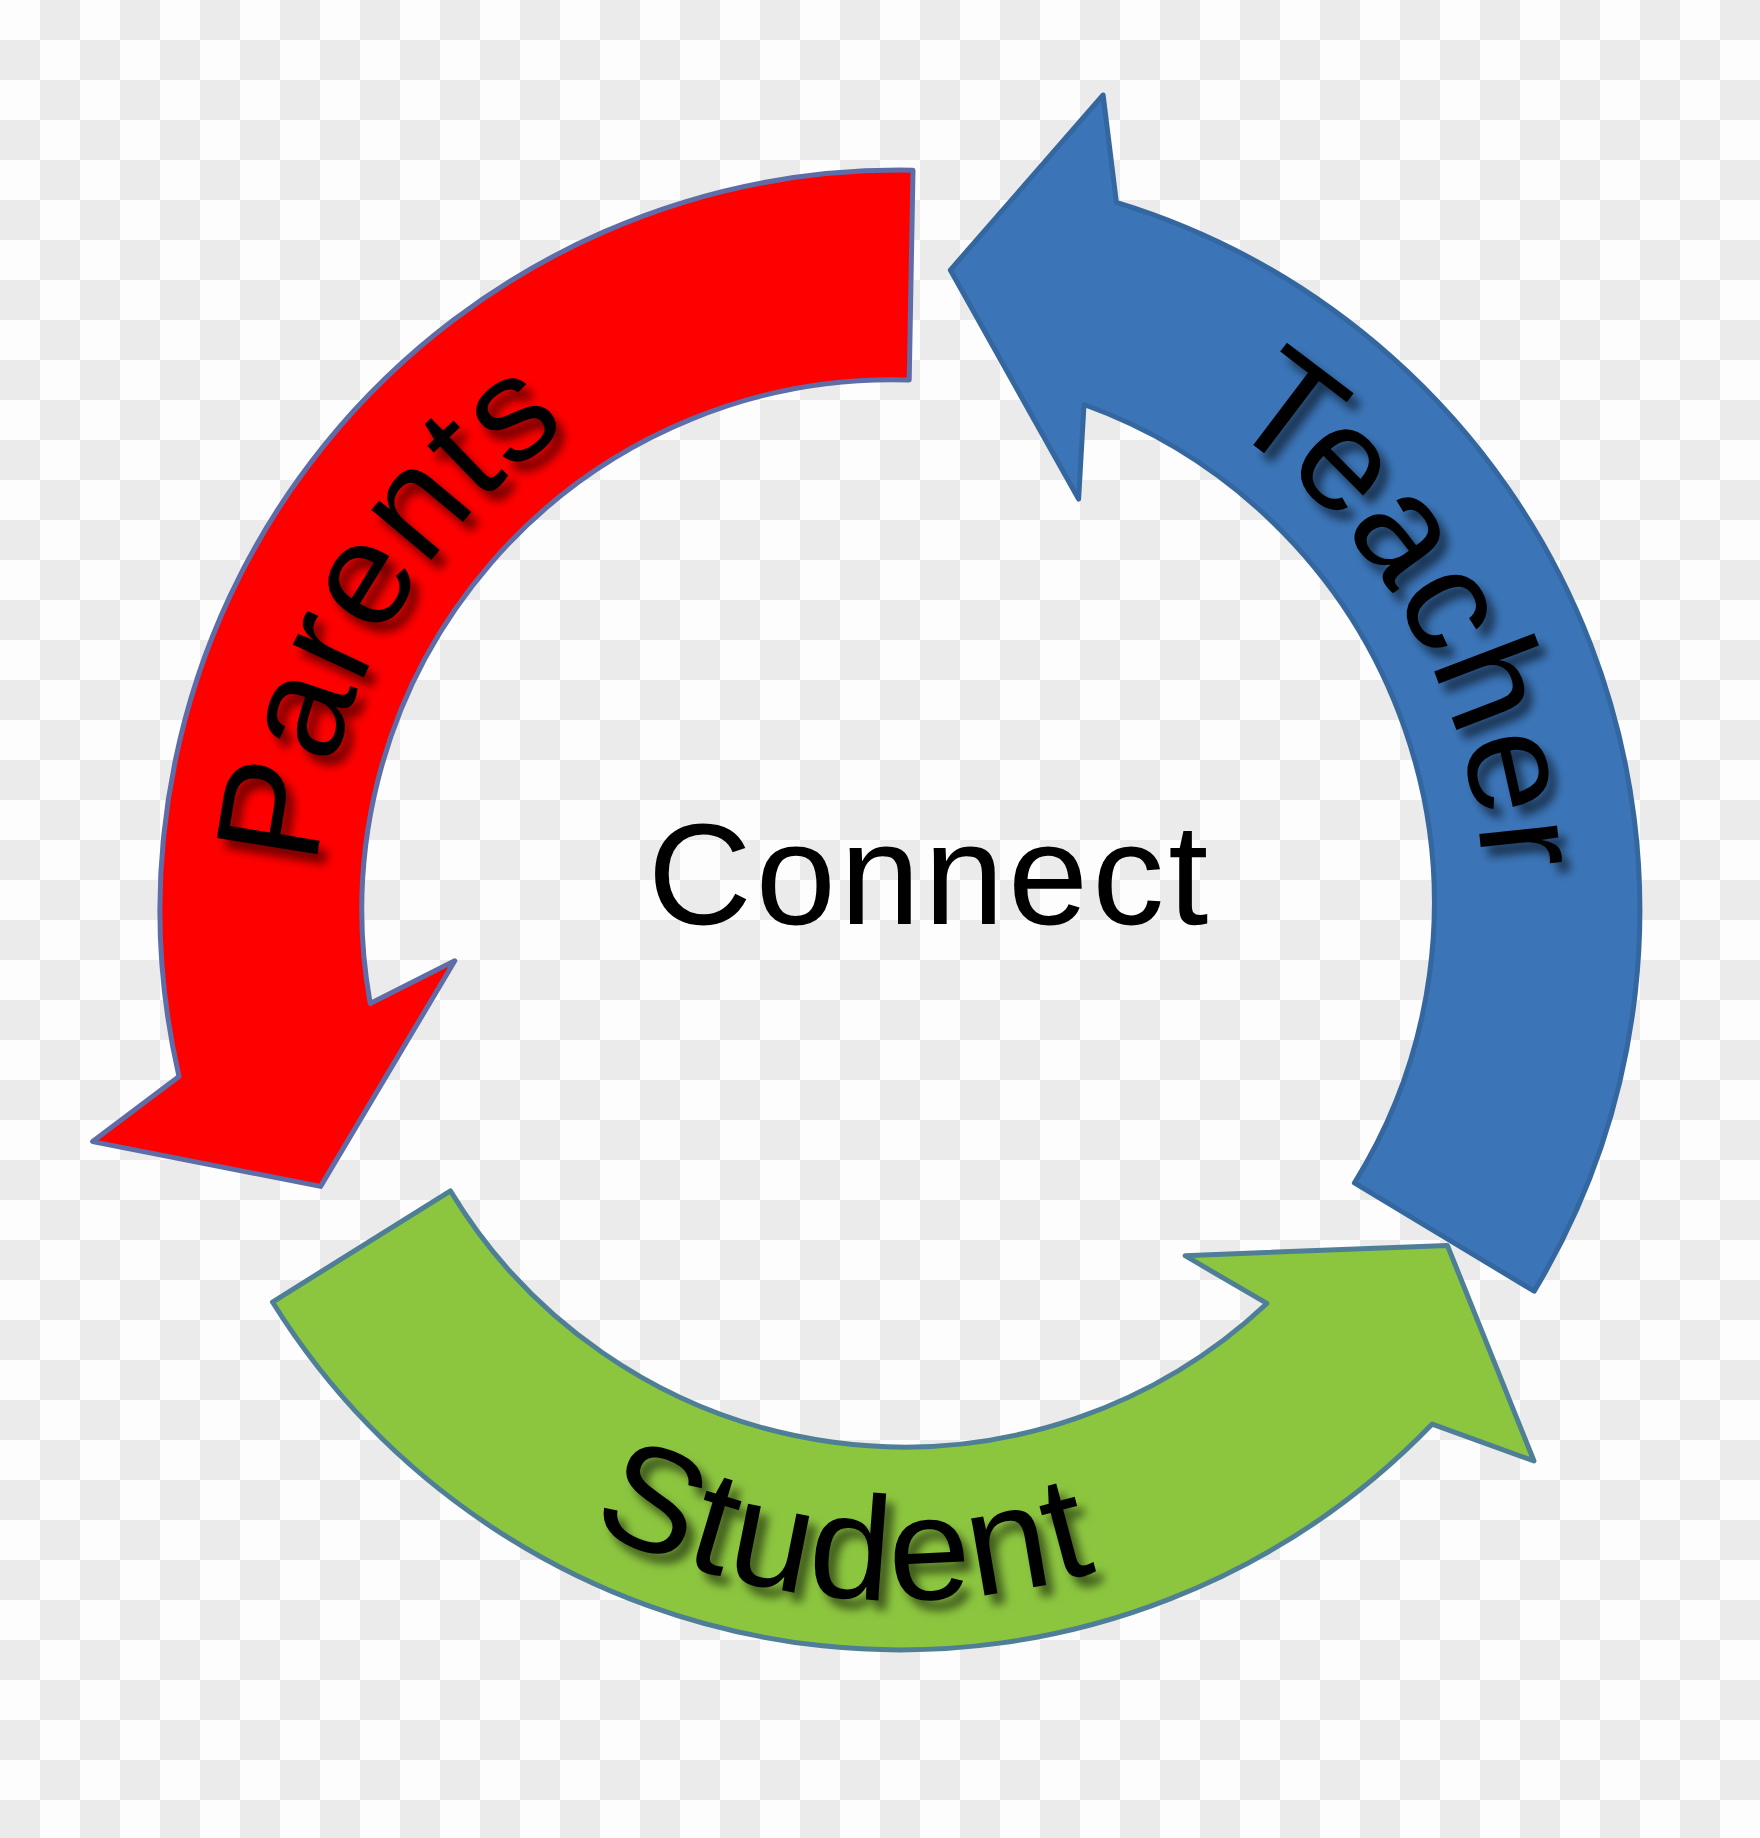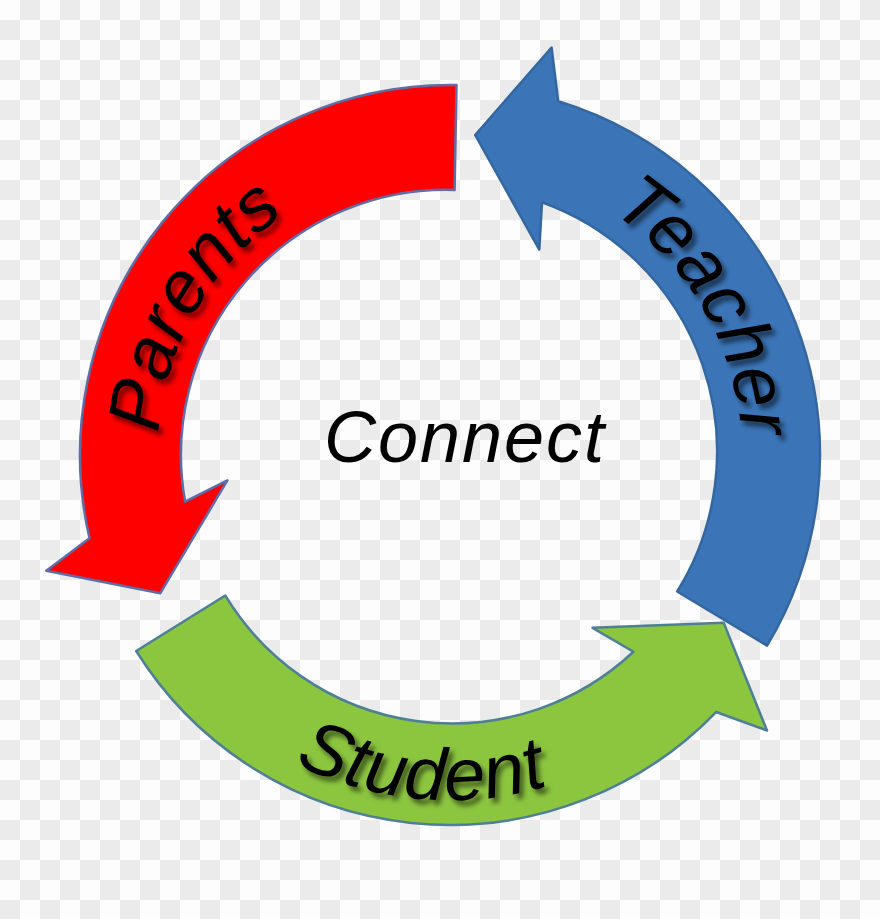--- a/index.html
+++ b/index.html
@@ -1,21 +1,20 @@
 <!DOCTYPE html>
 <html><head>
 <meta charset="utf-8">
 <style>
   html, body { margin: 0; padding: 0; }
   .stage {
     position: relative;
     width: 880px;
     height: 919px;
     overflow: hidden;
-    font-style: italic;
   }
   .stage svg {
     position: absolute;
     inset: 0;
     width: 100%;
     height: 100%;
   }
   .arrow-shape {
     stroke-width: 2.5;
     stroke-linejoin: round;

